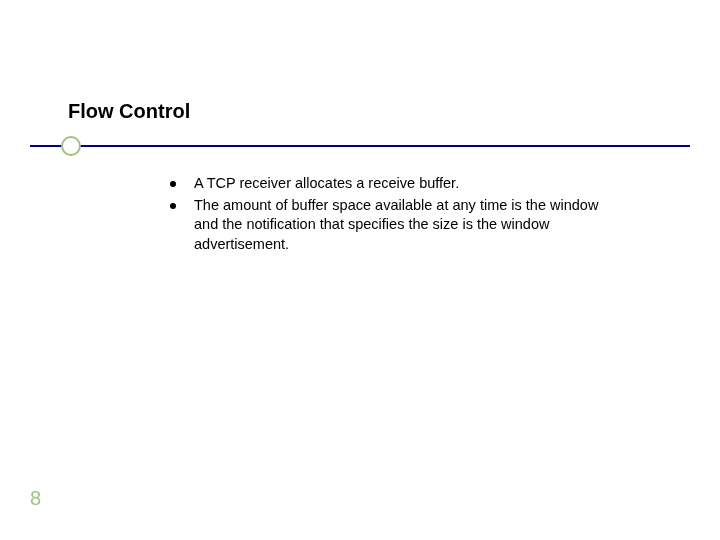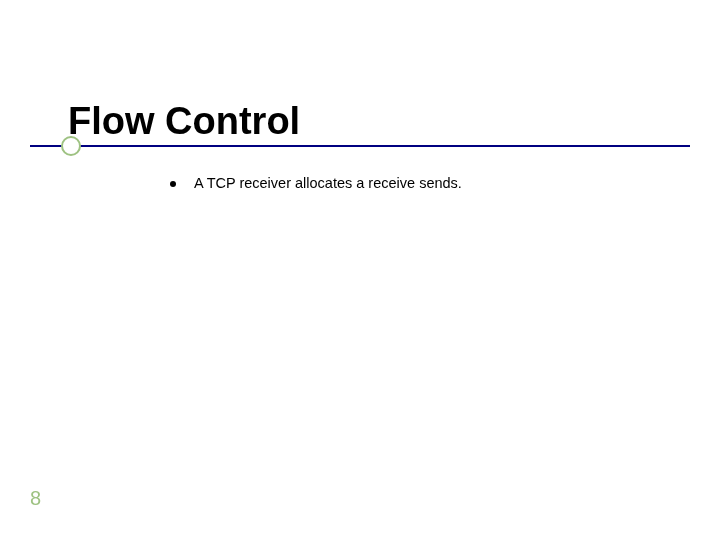--- a/index.html
+++ b/index.html
@@ -18,21 +18,21 @@
     .slide {
       width: 100%;
       height: 100%;
       position: relative;
       padding: 0;
     }
     .title {
       position: absolute;
       top: 100px;
       left: 68px;
-      font-size: 38px;
+      font-size: 20px;
       font-weight: bold;
       color: #000000;
       font-family: Arial, sans-serif;
     }
     .accent-line {
       position: absolute;
       top: 145px;
       left: 30px;
       right: 30px;
       height: 2px;
@@ -88,18 +88,22 @@
 <body>
 
 <div class="slide">
   <div class="title">Flow Control</div>
   <div class="accent-line"></div>
   <div class="accent-circle"></div>
 
   <div class="content">
     <div class="bullet-item">
       <div class="bullet-dot"></div>
-      <div class="bullet-text">A TCP receiver allocates a receive sends.</div>
+      <div class="bullet-text">A TCP receiver allocates a receive buffer.</div>
+    </div>
+    <div class="bullet-item">
+      <div class="bullet-dot"></div>
+      <div class="bullet-text">The amount of buffer space available at any time is the window and the notification that specifies the size is the window advertisement.</div>
     </div>
   </div>
 
   <div class="page-number">8</div>
 </div>
 
 </body></html>

